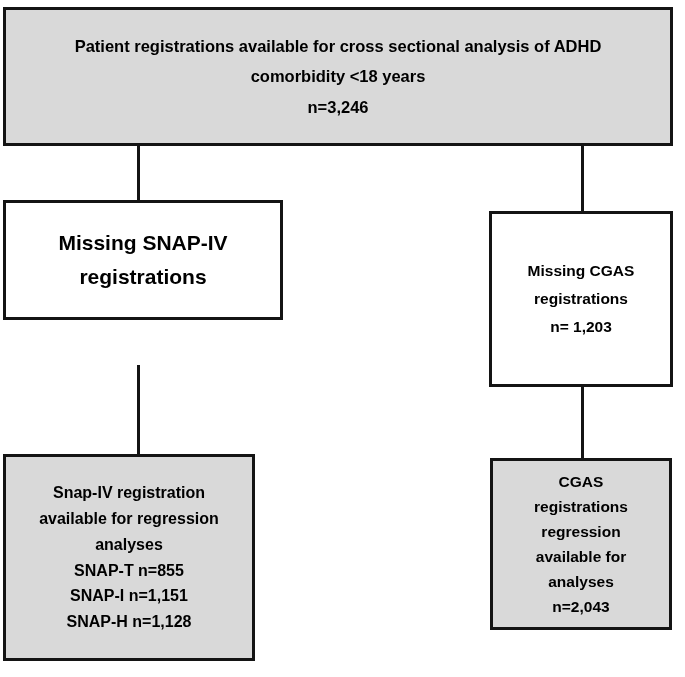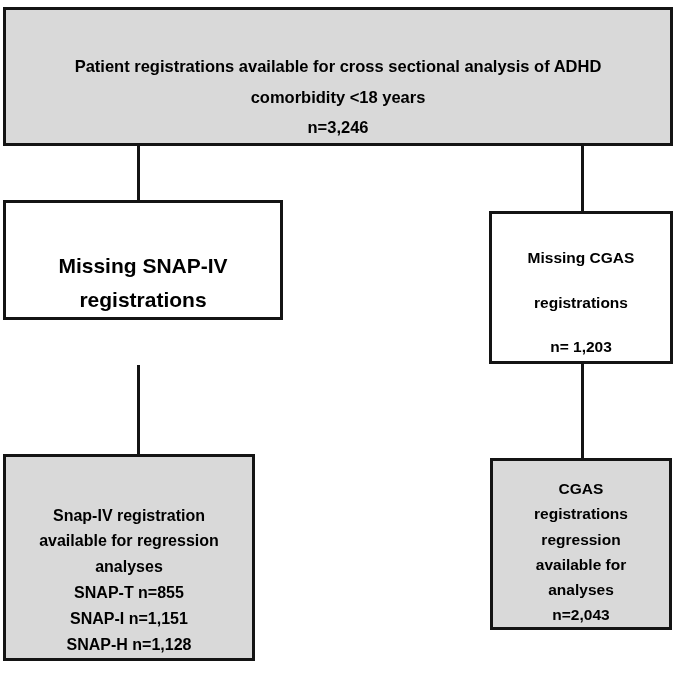--- a/index.html
+++ b/index.html
@@ -18,21 +18,21 @@
     background: #ffffff;
     overflow: hidden;
   }
   .node {
     position: absolute;
     box-sizing: border-box;
     border: 3px solid #141414;
     display: flex;
     flex-direction: column;
     align-items: center;
-    justify-content: flex-end;
+    justify-content: center;
     text-align: center;
     color: #000000;
     font-weight: bold;
     line-height: 1.42;
   }
   .node.filled {
     background: #d9d9d9;
   }
   .node.plain {
     background: #ffffff;
@@ -53,24 +53,23 @@
   #node-missing-snap {
     left: 3px;  top: 200px;
     width: 280px; height: 120px;
     font-size: 21px;
     padding: 0 8px;
   }
   #node-missing-snap .line { line-height: 1.62; }
 
   #node-missing-cgas {
     left: 489px; top: 211px;
-    width: 184px; height: 153px;
+    width: 184px; height: 176px;
     font-size: 15.5px;
     padding: 0 10px;
-    gap: 16px;
   }
   #node-missing-cgas .line { line-height: 1.82; }
 
   #node-snap-available {
     left: 3px;  top: 454px;
     width: 252px; height: 207px;
     font-size: 16px;
     padding: 0 10px;
   }
   #node-snap-available .line { line-height: 1.62; }

